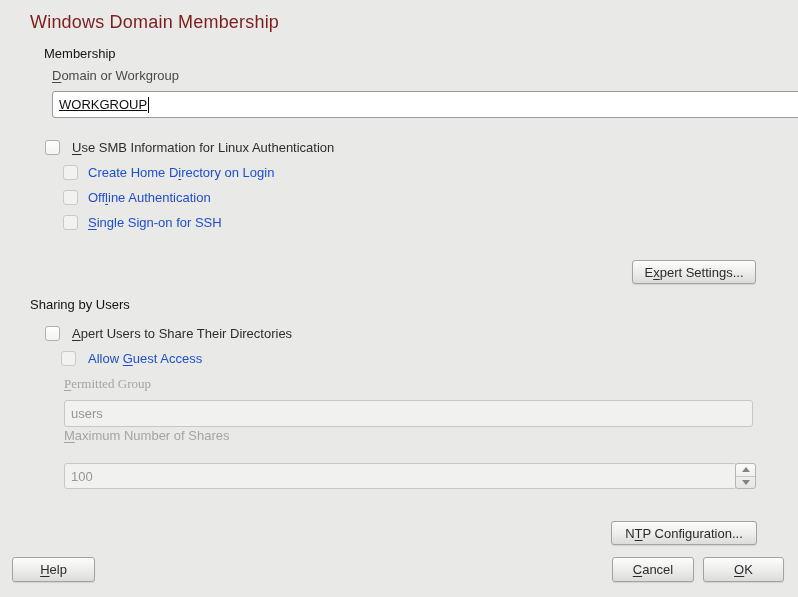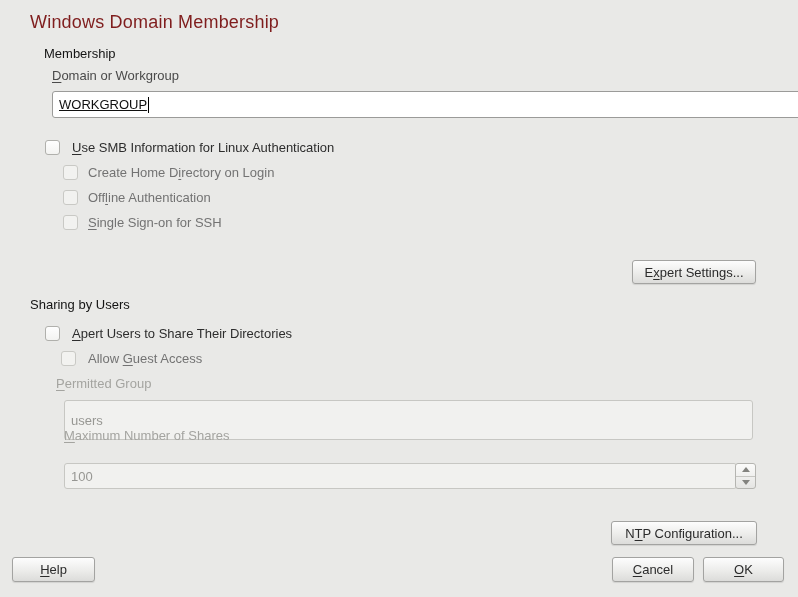--- a/index.html
+++ b/index.html
@@ -29,21 +29,21 @@
   
   .cb-row{display:flex;align-items:center;height:17px;}
   .cb-box{
     box-sizing:border-box;width:15px;height:15px;flex:0 0 15px;
     border:1px solid #b0b0ac;border-radius:3px;
     background:linear-gradient(#fefefe,#f3f3f1);
   }
   .cb-label{font-size:13px;color:#2d2d2d;margin-left:12px;white-space:nowrap;}
   .cb-row.sub .cb-label{margin-left:10px;}
   .cb-row.disabled .cb-box{border-color:#c9c9c5;background:#f2f2f0;}
-  .cb-row.disabled .cb-label{color:#737373;}
+  .cb-row.disabled .cb-label{color:#1d4ed8;}
 
   
   .btn{
     box-sizing:border-box;display:flex;align-items:center;justify-content:center;
     font-size:13px;color:#2b2b2b;white-space:nowrap;
     background:linear-gradient(#fdfdfd 0%,#ececea 55%,#dcdcda 100%);
     border:1px solid #a3a3a1;border-radius:3px;
     box-shadow:0 1px 1px rgba(0,0,0,.10);
     cursor:default;padding:0;
   }
@@ -105,23 +105,23 @@
 <div class="abs cb-row" style="left:45px;top:325px;">
   <span class="cb-box"></span>
   <span class="cb-label"><span></span><span class="mn">A</span><span>pert Users to Share Their Directories</span></span>
 </div>
 
 <div class="abs cb-row disabled" style="left:45px;top:350px;padding-left:16px;">
   <span class="cb-box"></span>
   <span class="cb-label"><span>Allow </span><span class="mn">G</span><span>uest Access</span></span>
 </div>
 
-<div class="abs lbl dimtxt" style="left:56px;top:376px;"><span></span><span class="mn">P</span><span>ermitted Group</span></div>
+<div class="abs lbl dimtxt" style="left:64px;top:376px;font-family:Liberation Serif, serif;"><span></span><span class="mn">P</span><span>ermitted Group</span></div>
 
-<div class="abs tinput disabled" style="left:64px;top:400px;width:689px;height:40px;">
+<div class="abs tinput disabled" style="left:64px;top:400px;width:689px;height:27px;">
   <span>users</span>
 </div>
 
 <div class="abs lbl dimtxt" style="left:64px;top:428px;"><span></span><span class="mn">M</span><span>aximum Number of Shares</span></div>
 
 <div class="abs tinput disabled" style="left:64px;top:463px;width:673px;height:26px;">
   <span>100</span>
 </div>
 
 <div class="abs spin">

